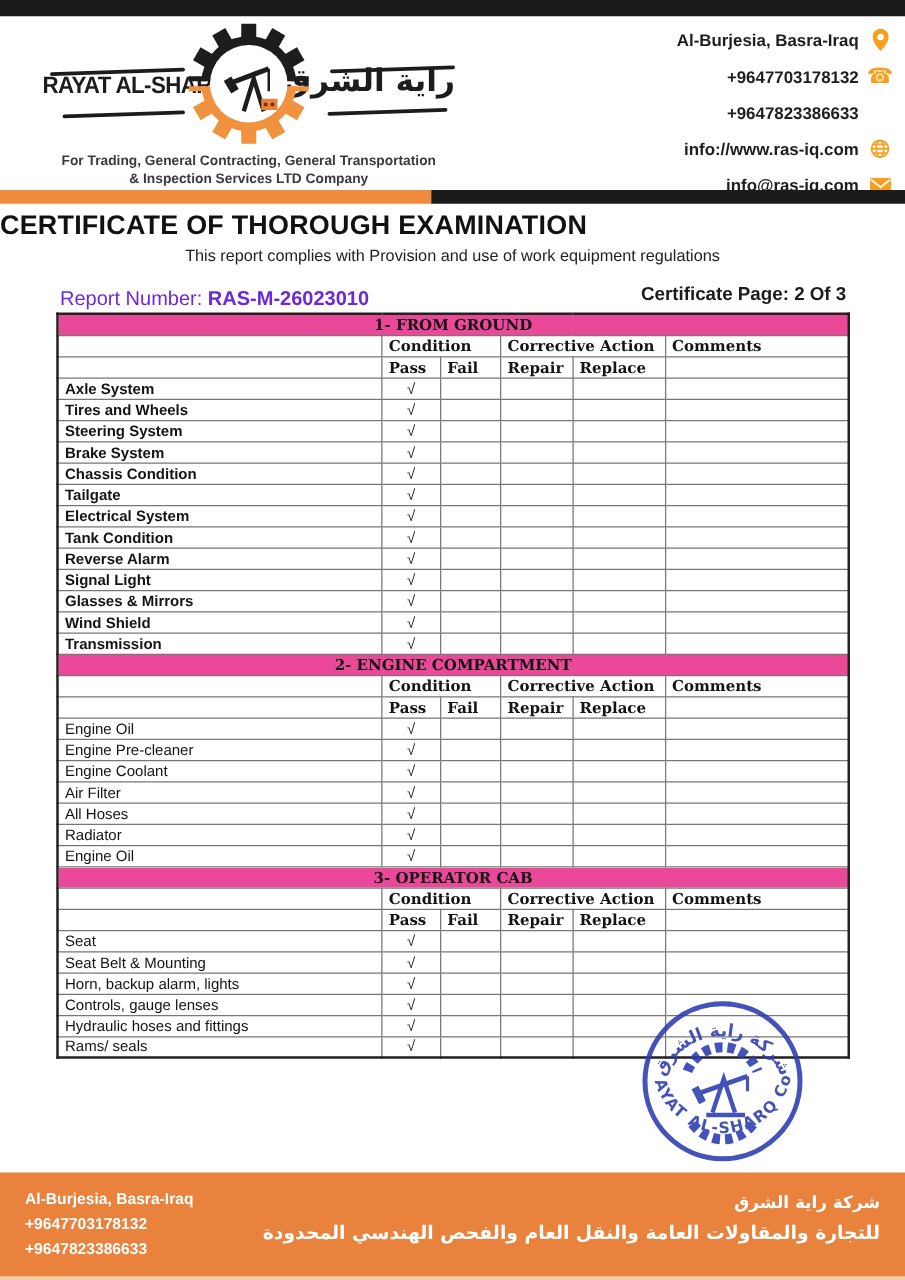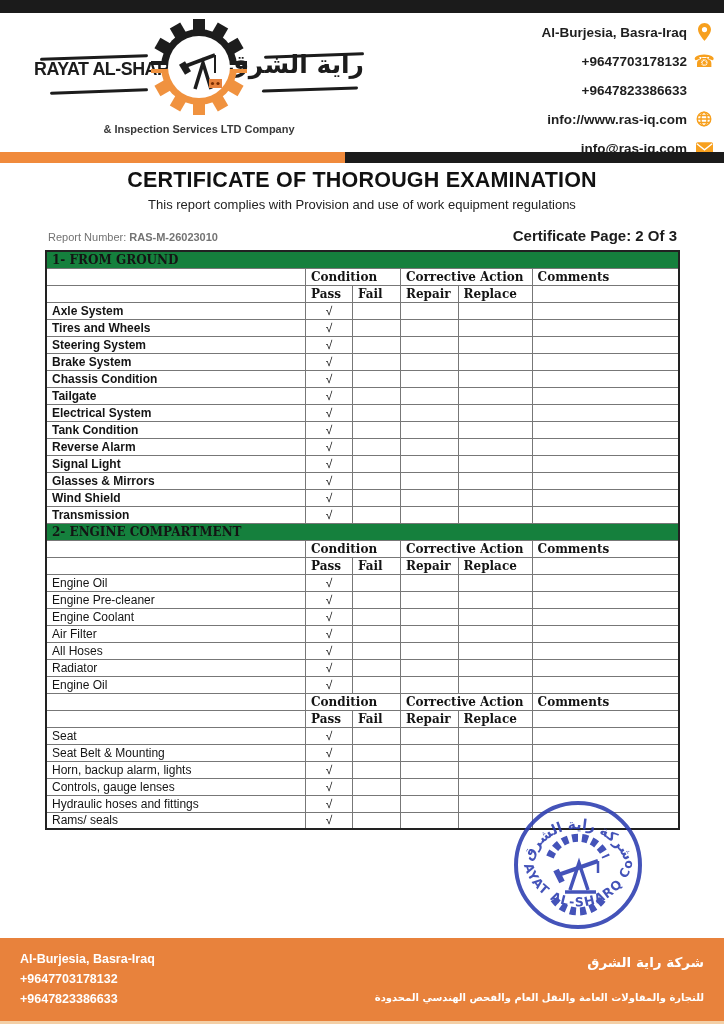--- a/index.html
+++ b/index.html
@@ -39,46 +39,46 @@
   .contact-text { font-size:13.5px; font-weight:bold; color:#1e1e1e; }
   .icon-slot { width:20px; height:18px; margin-left:7px; display:flex; align-items:center; justify-content:center; }
 
   
   .divider { position:absolute; left:0; top:152px; width:724px; height:11px; display:flex; }
   .divider-orange { width:345px; height:100%; background:#F08A3C; }
   .divider-black  { flex:1; height:100%; background:#1b1b1b; }
 
   
   .doc-title {
-    position:absolute; left:0; top:168px; width:100%; text-align:center;
+    position:absolute; left:0; top:168px; width:100%; text-align:left;
     font-size:21.5px; font-weight:bold; color:#111; letter-spacing:0.2px;
   }
   .doc-subtitle {
     position:absolute; left:0; top:197px; width:100%; text-align:center;
     font-size:13px; color:#222;
   }
 
   
-  .meta-report { position:absolute; left:48px; top:231px; font-size:11px; color:#737373;text-align:right; }
+  .meta-report { position:absolute; left:48px; top:231px; font-size:16px; color:#6d28d9;text-align:right; }
   .meta-report b { font-weight:bold; }
   .meta-page { position:absolute; right:47px; top:227px; font-size:15px; font-weight:bold; color:#1c1c1c; }
 
   
   table.insp {
     position:absolute; left:45px; top:250px; width:635px;
     border-collapse:collapse; table-layout:fixed;
     border:2px solid #222;
   }
   table.insp td {
     border:1px solid #777; height:17px; padding:0 5px;
     font-size:12px; color:#141414; overflow:hidden; white-space:nowrap;
   }
   td.band {
-    background:#15803d; border:1px solid #222; height:18px;
-    text-align:left; font-family:"DejaVu Serif", serif;
+    background:#ec4899; border:1px solid #222; height:18px;
+    text-align:center; font-family:"DejaVu Serif", serif;
     font-weight:bold; font-size:13px; color:#1a1a1a; white-space:pre;
   }
   td.hdr {
     font-family:"DejaVu Serif", serif;
     font-weight:bold; font-size:12.5px; color:#111;
   }
   td.lbl-bold { font-weight:bold; }
   td.chk { text-align:center; font-size:12px; padding:0; }
 
   
@@ -89,21 +89,21 @@
     position:absolute; left:0; top:938px; width:724px; height:86px;
     background:#E8823C; color:#ffffff;
   }
   .footer-bottom-strip { position:absolute; left:0; bottom:0; width:100%; height:3px; background:#F3CFA6; }
   .footer-left { position:absolute; left:20px; top:11px; font-size:12.5px; font-weight:bold; line-height:20px; }
   .footer-right {
     position:absolute; right:20px; top:13px; text-align:right; direction:rtl;
     font-family:"DejaVu Sans", sans-serif; font-weight:bold;
   }
   .footer-ar-1 { font-size:13.5px; line-height:22px; }
-  .footer-ar-2 { font-size:10px; line-height:26px;margin-top:12px; }
+  .footer-ar-2 { font-size:15px; line-height:26px; }
 </style>
 </head>
 <body>
 
 <div class="page">
 
   <div class="topbar"></div>
 
   <div class="logo-block">
     <div class="logo-row">
@@ -148,20 +148,21 @@
           <path d="M -16,0 L 16,-12" stroke-width="4"></path>
           <path d="M -17,-4 L -11,6" stroke-width="7"></path>
           <path d="M 16,-12 L 16,6" stroke-width="2"></path>
         </g>
         <rect x="10" y="12" width="13" height="9" fill="#E8823C"></rect>
         <circle cx="13.5" cy="16.5" r="1.6" fill="#7a2d00"></circle>
         <circle cx="19" cy="16.5" r="1.6" fill="#7a2d00"></circle>
       </svg>
     </div>
     <div class="tagline">
+      <div>For Trading, General Contracting, General Transportation</div>
       <div>&amp; Inspection Services LTD Company</div>
     </div>
   </div>
 
   <div class="contacts">
     <div class="contact-row">
       <span class="contact-text">Al-Burjesia, Basra-Iraq</span>
       <span class="icon-slot">
         <svg width="13" height="18" viewBox="0 0 16 22">
             <path fill="#F7A01E" d="M8 0C3.6 0 0 3.6 0 8c0 5.4 8 14 8 14s8-8.6 8-14C16 3.6 12.4 0 8 0zm0 11.2A3.2 3.2 0 1 1 8 4.8a3.2 3.2 0 0 1 0 6.4z"></path>
@@ -406,20 +407,23 @@
           <td class="chk"></td>
           <td></td>
         </tr>
         <tr>
           <td>Engine Oil</td>
           <td class="chk">√</td>
           <td class="chk"></td>
           <td class="chk"></td>
           <td class="chk"></td>
           <td></td>
+        </tr>
+        <tr>
+          <td class="band" colspan="6">3-  OPERATOR CAB</td>
         </tr>
         <tr>
           <td></td>
           <td class="hdr" colspan="2">Condition</td>
           <td class="hdr" colspan="2">Corrective Action</td>
           <td class="hdr">Comments</td>
         </tr>
         <tr>
           <td></td>
           <td class="hdr">Pass</td>

